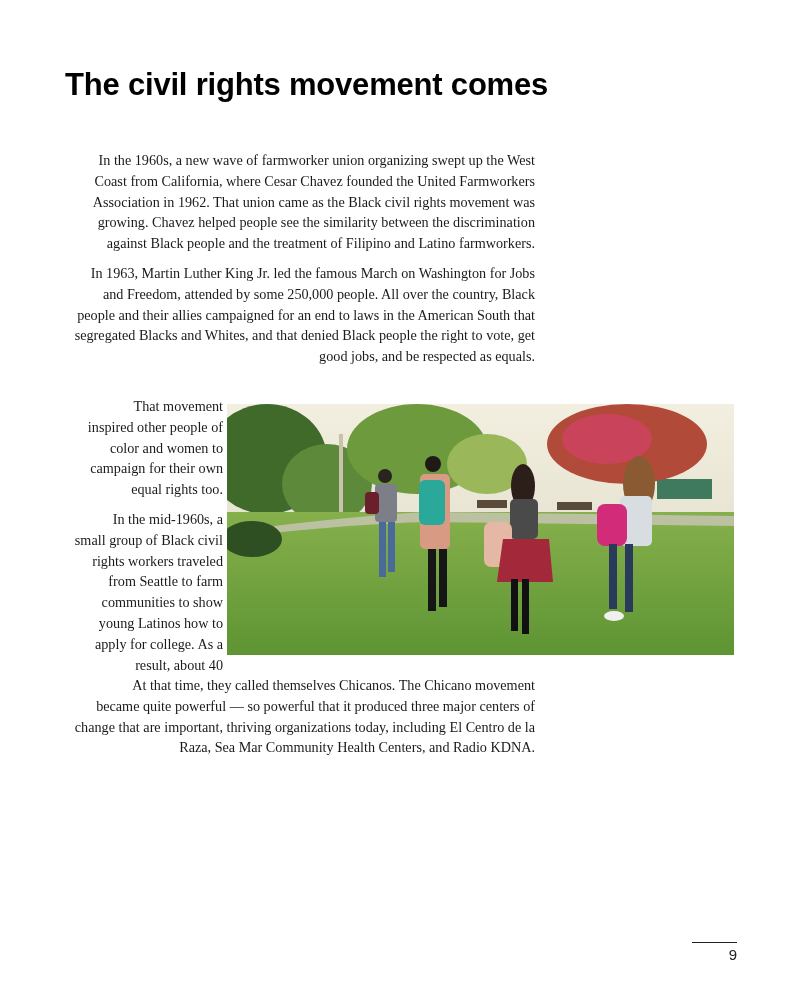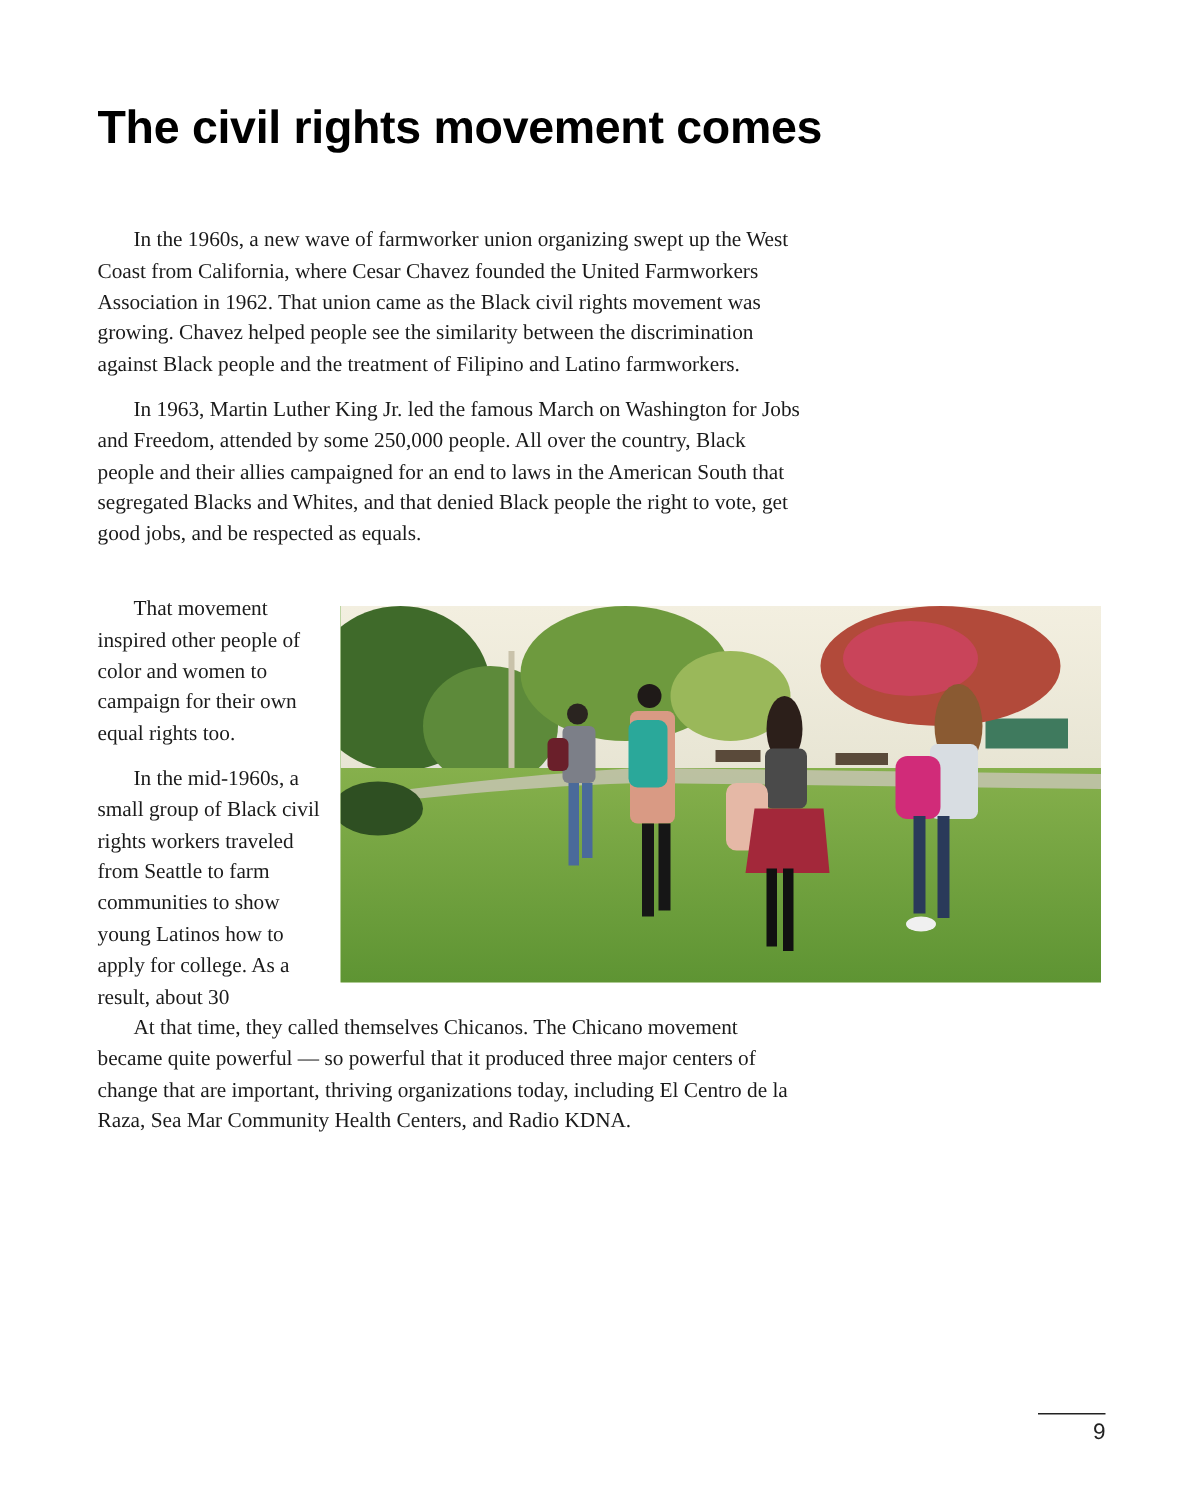--- a/index.html
+++ b/index.html
@@ -3,21 +3,21 @@
   <meta charset="utf-8">
   <style>
     html, body { margin: 0; padding: 0; background: #ffffff; }
     body { width: 800px; height: 1000px; position: relative; overflow: hidden; color: #111; }
     .title {
       position: absolute; left: 65px; top: 66px; width: 600px;
       font-family: "Liberation Sans", sans-serif; font-size: 31px; line-height: 37px;
       font-weight: bold; color: #000; margin: 0; letter-spacing: -0.2px;
     }
     .body-text {
-      font-family: "Liberation Serif", serif; font-size: 14.2px; line-height: 20.8px; color: #1a1a1a;
+      font-family: "Liberation Serif", serif; font-size: 14.2px; line-height: 20.8px; color: #1a1a1a; text-align: right;
     }
     .p { margin: 0 0 9px 0; text-indent: 24px; }
     .col { position: absolute; left: 65px; top: 150px; width: 470px; }
     .wrap-col { position: absolute; left: 65px; top: 396px; width: 158px; }
     .lower-col { position: absolute; left: 65px; top: 675px; width: 470px; }
     .photo {
       position: absolute; left: 227px; top: 404px; width: 507px; height: 251px; overflow: hidden;
       background: #6fa33a;
     }
     .page-rule { position: absolute; left: 692px; top: 942px; width: 45px; height: 1px; background: #222; }
@@ -34,21 +34,21 @@
   <span>The civil rights movement comes</span><br>
 </h1>
 
 <div class="col body-text">
   <p class="p">In the 1960s, a new wave of farmworker union organizing swept up the West Coast from California, where Cesar Chavez founded the United Farmworkers Association in 1962. That union came as the Black civil rights movement was growing. Chavez helped people see the similarity between the discrimination against Black people and the treatment of Filipino and Latino farmworkers.</p>
   <p class="p">In 1963, Martin Luther King Jr. led the famous March on Washington for Jobs and Freedom, attended by some 250,000 people. All over the country, Black people and their allies campaigned for an end to laws in the American South that segregated Blacks and Whites, and that denied Black people the right to vote, get good jobs, and be respected as equals.</p>
 </div>
 
 <div class="wrap-col body-text">
   <p class="p">That movement inspired other people of color and women to campaign for their own equal rights too.</p>
-  <p class="p" style="margin-bottom:0">In the mid-1960s, a small group of Black civil rights workers traveled from Seattle to farm communities to show young Latinos how to apply for college. As a result, about 30</p>
+  <p class="p" style="margin-bottom:0">In the mid-1960s, a small group of Black civil rights workers traveled from Seattle to farm communities to show young Latinos how to apply for college. As a result, about 40</p>
 </div>
 
 <div class="photo">
   <svg width="507" height="251" viewBox="0 0 507 251">
     <defs>
       <linearGradient id="sky" x1="0" y1="0" x2="0" y2="1">
         <stop offset="0" stop-color="#f3efe0"></stop>
         <stop offset="1" stop-color="#d9d8c4"></stop>
       </linearGradient>
       <linearGradient id="grass" x1="0" y1="0" x2="0" y2="1">

